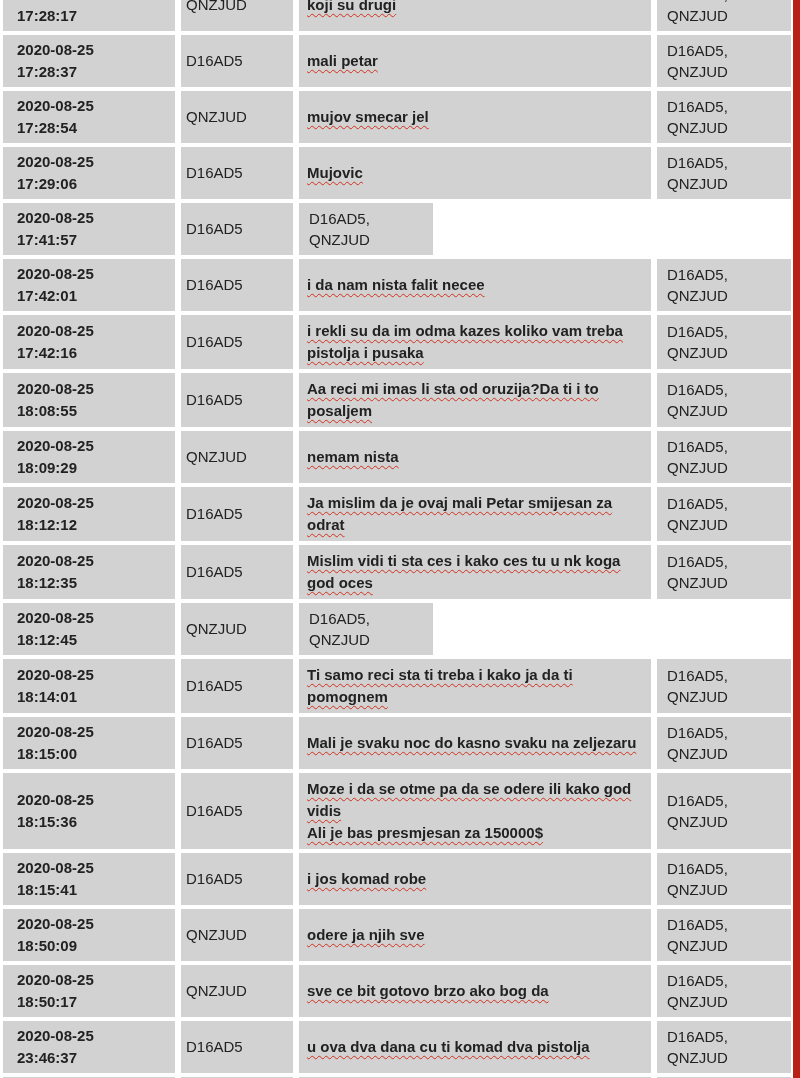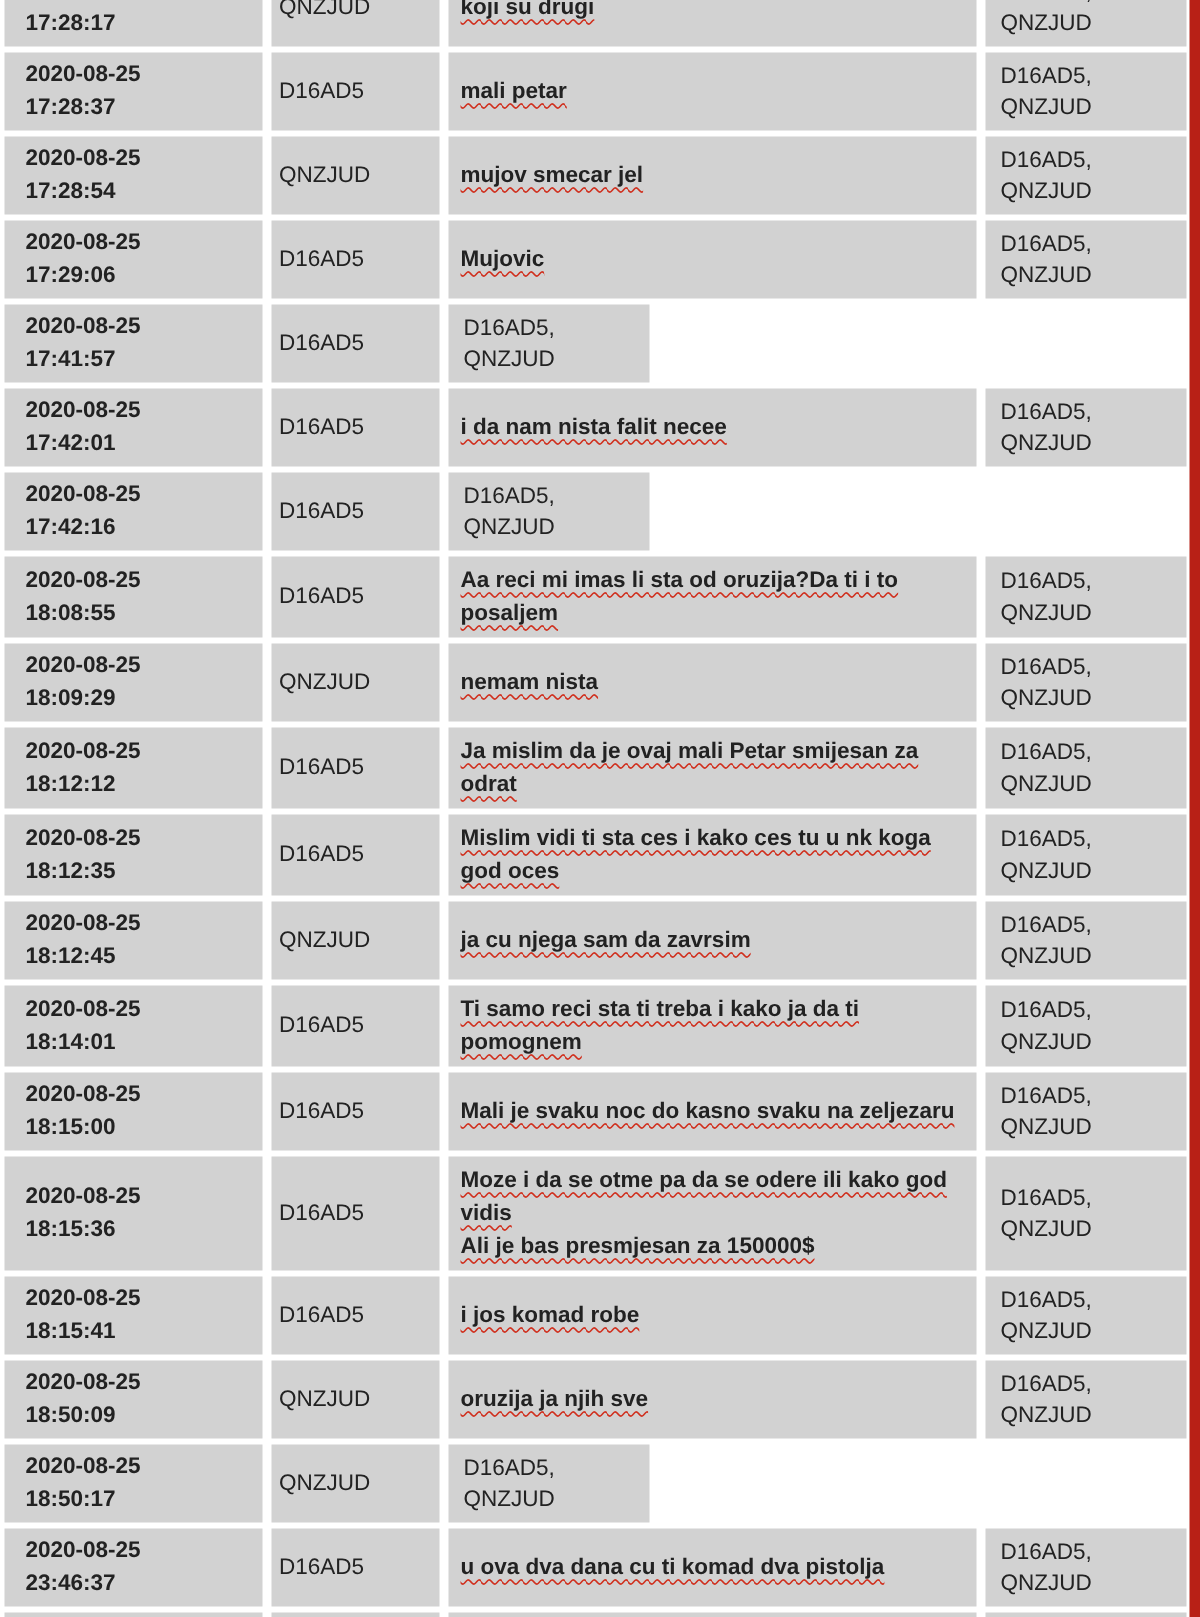--- a/index.html
+++ b/index.html
@@ -148,20 +148,23 @@
   </div>
 
   <div class="row">
     <div class="cell c-time">
       <span>2020-08-25</span>
       <span>17:42:16</span>
     </div>
     <div class="cell c-sender">
       <span>D16AD5</span>
     </div>
+    <div class="cell c-msg">
+      <span class="msg-text">i rekli su da im odma kazes koliko vam treba pistolja i pusaka</span>
+    </div>
     <div class="cell c-part">
       <span class="part-text">D16AD5, QNZJUD</span>
     </div>
   </div>
 
   <div class="row">
     <div class="cell c-time">
       <span>2020-08-25</span>
       <span>18:08:55</span>
     </div>
@@ -224,23 +227,20 @@
     </div>
   </div>
 
   <div class="row">
     <div class="cell c-time">
       <span>2020-08-25</span>
       <span>18:12:45</span>
     </div>
     <div class="cell c-sender">
       <span>QNZJUD</span>
-    </div>
-    <div class="cell c-msg">
-      <span class="msg-text">ja cu njega sam da zavrsim</span>
     </div>
     <div class="cell c-part">
       <span class="part-text">D16AD5, QNZJUD</span>
     </div>
   </div>
 
   <div class="row">
     <div class="cell c-time">
       <span>2020-08-25</span>
       <span>18:14:01</span>
@@ -307,34 +307,37 @@
 
   <div class="row">
     <div class="cell c-time">
       <span>2020-08-25</span>
       <span>18:50:09</span>
     </div>
     <div class="cell c-sender">
       <span>QNZJUD</span>
     </div>
     <div class="cell c-msg">
-      <span class="msg-text">oruzija ja njih sve</span>
+      <span class="msg-text">odere ja njih sve</span>
     </div>
     <div class="cell c-part">
       <span class="part-text">D16AD5, QNZJUD</span>
     </div>
   </div>
 
   <div class="row">
     <div class="cell c-time">
       <span>2020-08-25</span>
       <span>18:50:17</span>
     </div>
     <div class="cell c-sender">
       <span>QNZJUD</span>
+    </div>
+    <div class="cell c-msg">
+      <span class="msg-text">sve ce bit gotovo brzo ako bog da</span>
     </div>
     <div class="cell c-part">
       <span class="part-text">D16AD5, QNZJUD</span>
     </div>
   </div>
 
   <div class="row">
     <div class="cell c-time">
       <span>2020-08-25</span>
       <span>23:46:37</span>

